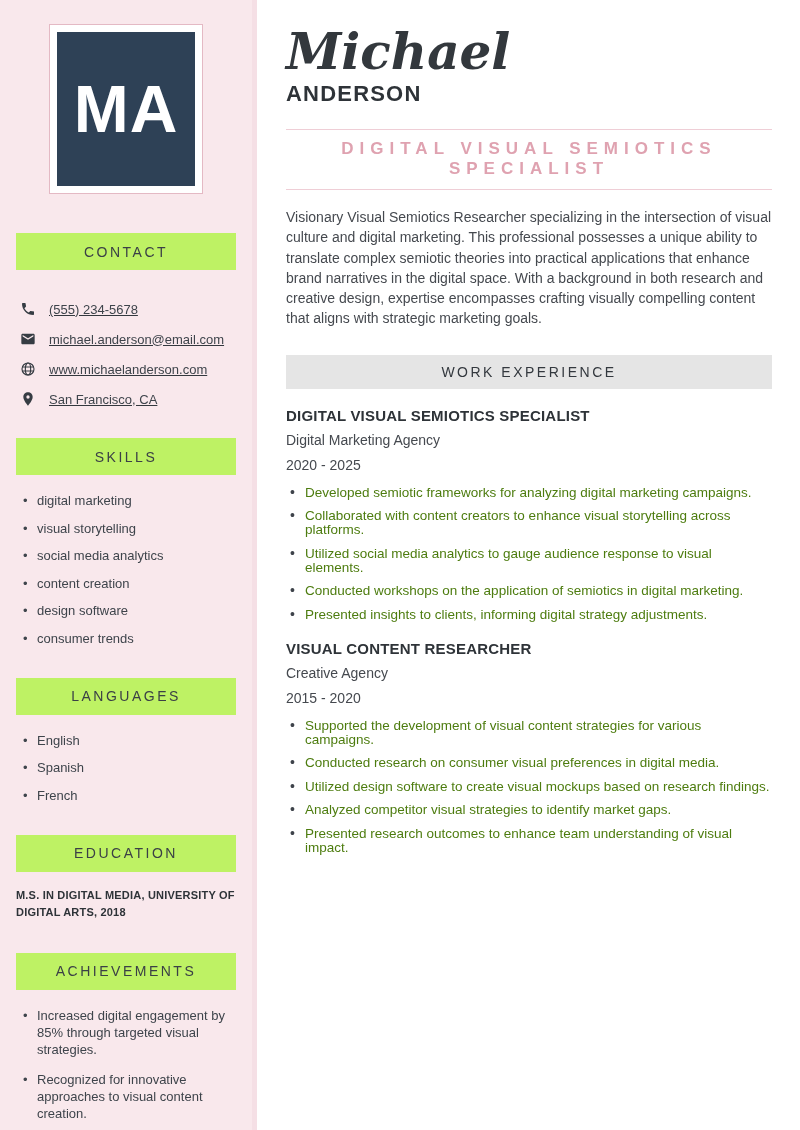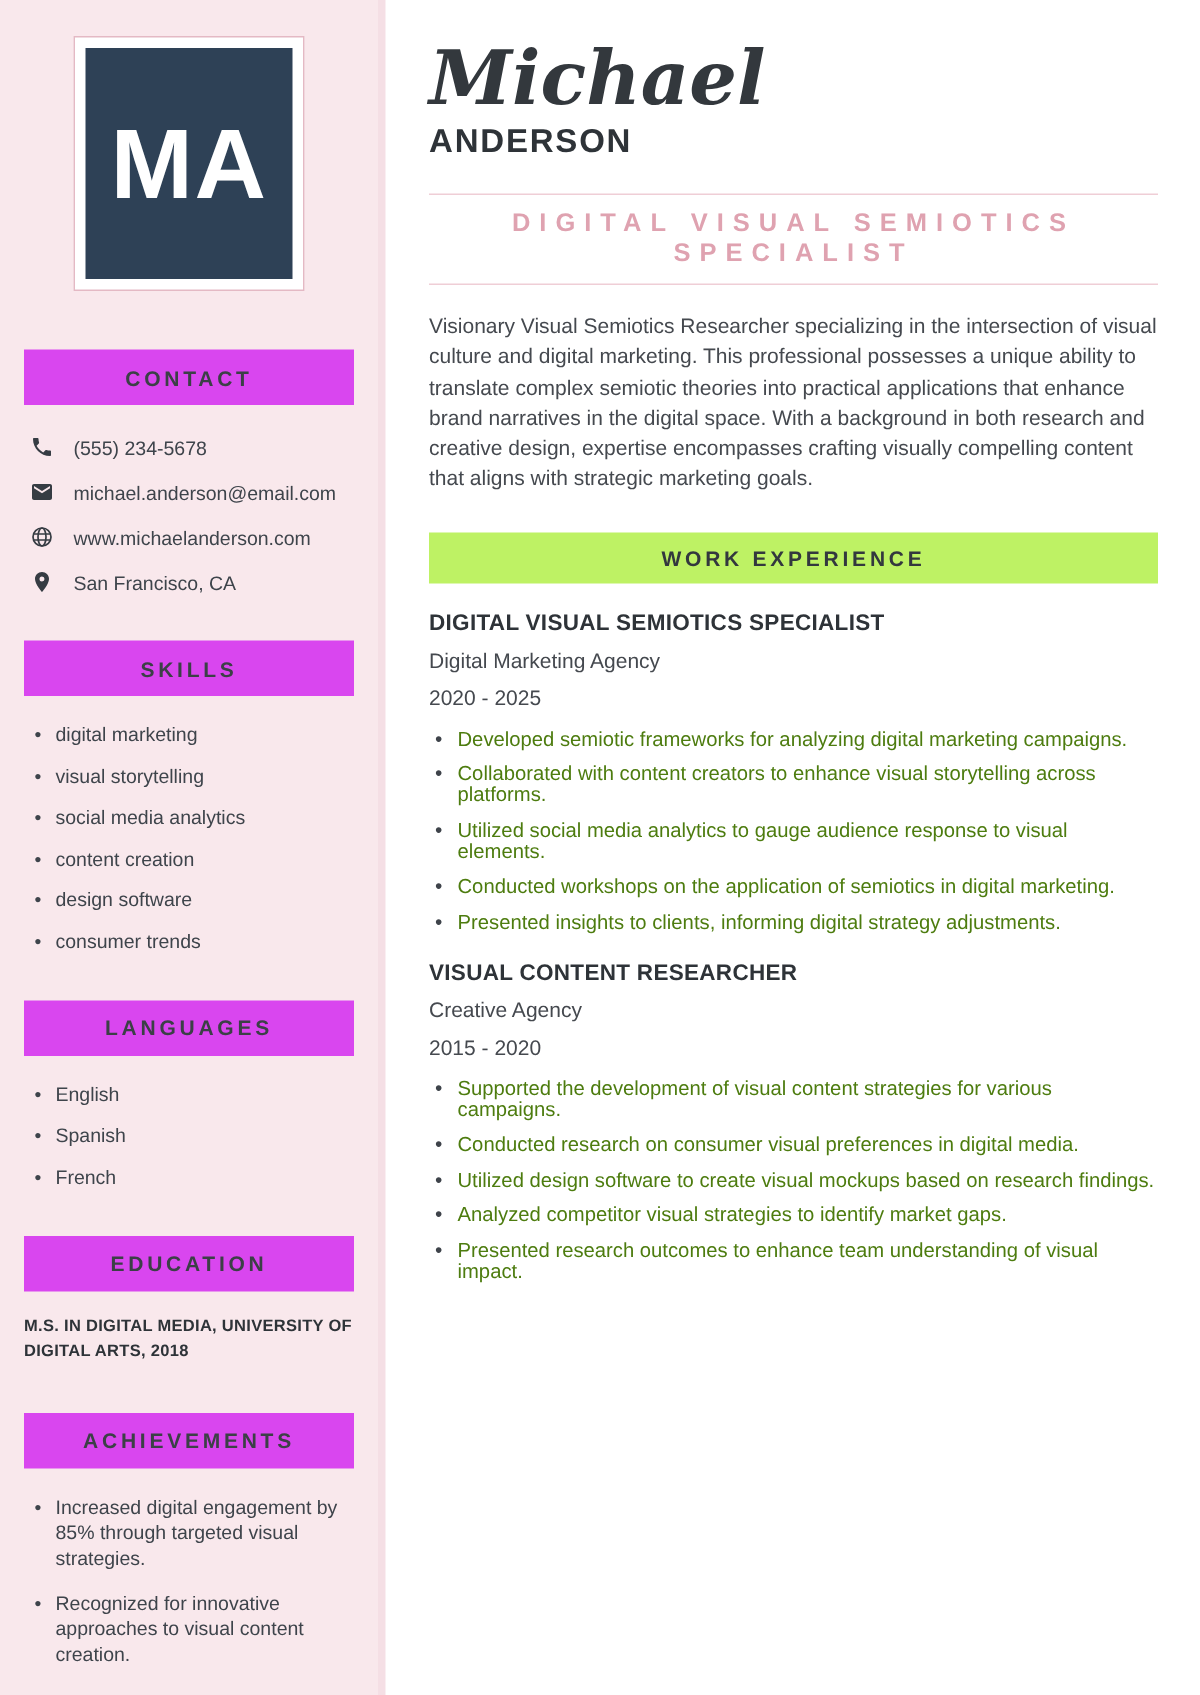--- a/index.html
+++ b/index.html
@@ -30,29 +30,29 @@
     width:100%; height:100%;
     background:#2e4156;
     color:#ffffff;
     display:flex; align-items:center; justify-content:center;
     font-size:66px; font-weight:600; letter-spacing:1px;
   }
 
   .side-band {
     margin:0 16px;
     height:37px;
-    background:#d946ef;
+    background:#bef264;
     display:flex; align-items:center; justify-content:center;
-    font-size:14px; font-weight:bold; letter-spacing:2.5px;
+    font-size:14px; font-weight:normal; letter-spacing:2.5px;
     color:#3b4046;
   }
   .band-gap { margin-top:31px; }
   .contact-band { margin-top:39px; }
 
-  .contact-list { padding:20px 14px 0 20px; }
+  .contact-list { padding:31px 14px 0 20px;text-decoration:underline; }
   .contact-row {
     display:flex; align-items:center; gap:13px;
     margin-bottom:14px;
     font-size:13px; color:#3e444b;
   }
   .contact-row .icn { width:16px; height:16px; flex-shrink:0; color:#363c43; display:flex; }
   .contact-row svg { width:16px; height:16px; }
 
   ul.side-list { list-style:none; padding:17px 14px 0 22px; }
   ul.side-list li {
@@ -94,23 +94,23 @@
   }
 
   .summary {
     margin-top:17px;
     font-size:14px; line-height:20.3px; color:#45494f;
   }
 
   .work-band {
     margin-top:26px;
     height:34px;
-    background:#bef264;
+    background:#e5e5e5;
     display:flex; align-items:center; justify-content:center;
-    font-size:14px; font-weight:bold; letter-spacing:2.5px;
+    font-size:14px; font-weight:normal; letter-spacing:2.5px;
     color:#33383e;
   }
 
   .job { margin-top:18px; }
   .job-title {
     font-size:15px; font-weight:bold; letter-spacing:0.2px;
     color:#2e3338;
   }
   .job-meta { font-size:14px; color:#45494f; margin-top:8.5px; }
   ul.job-bullets { list-style:none; margin-top:13px; }

